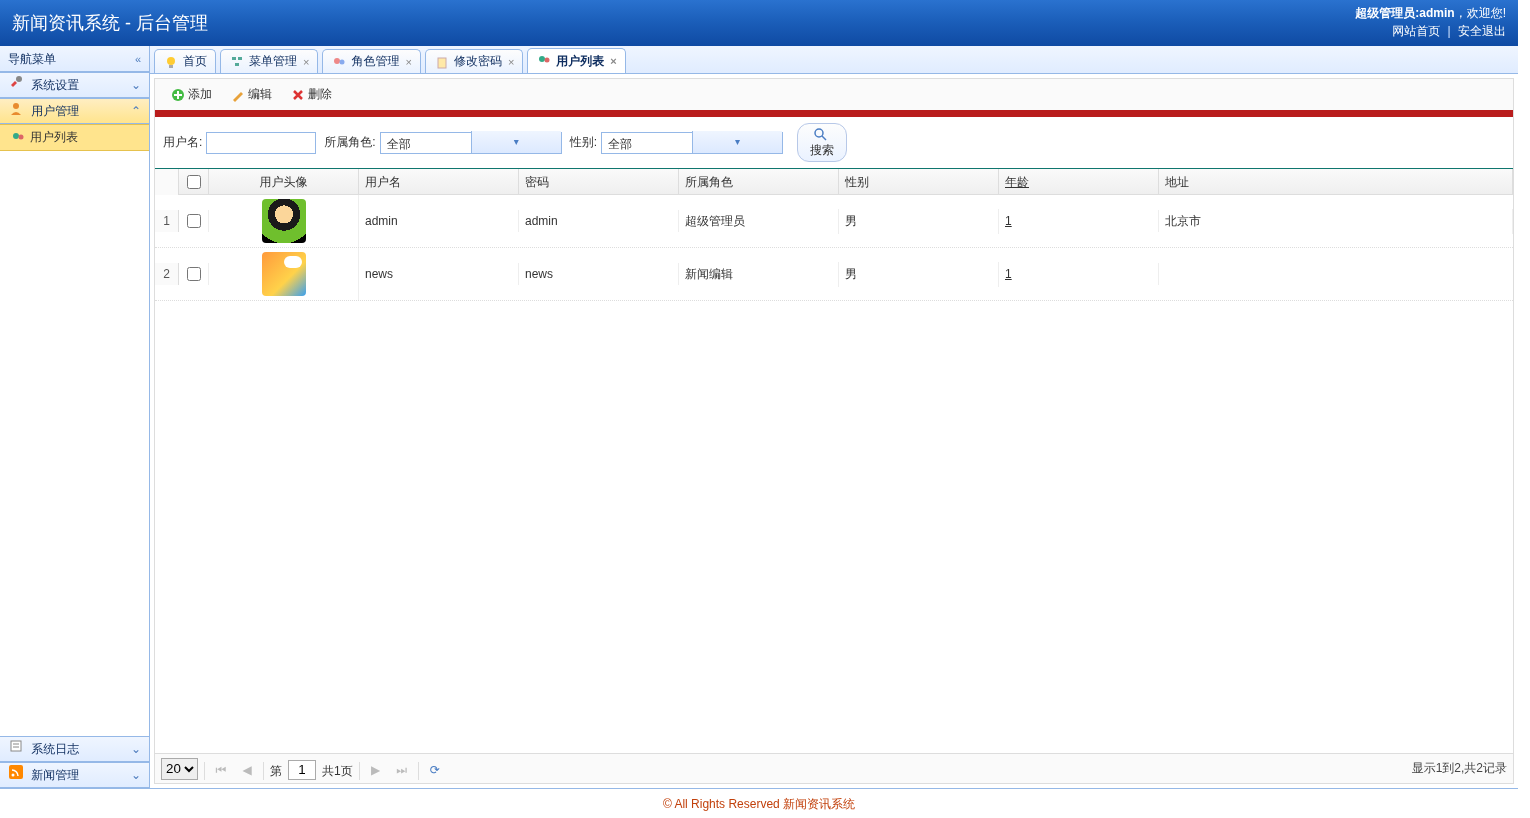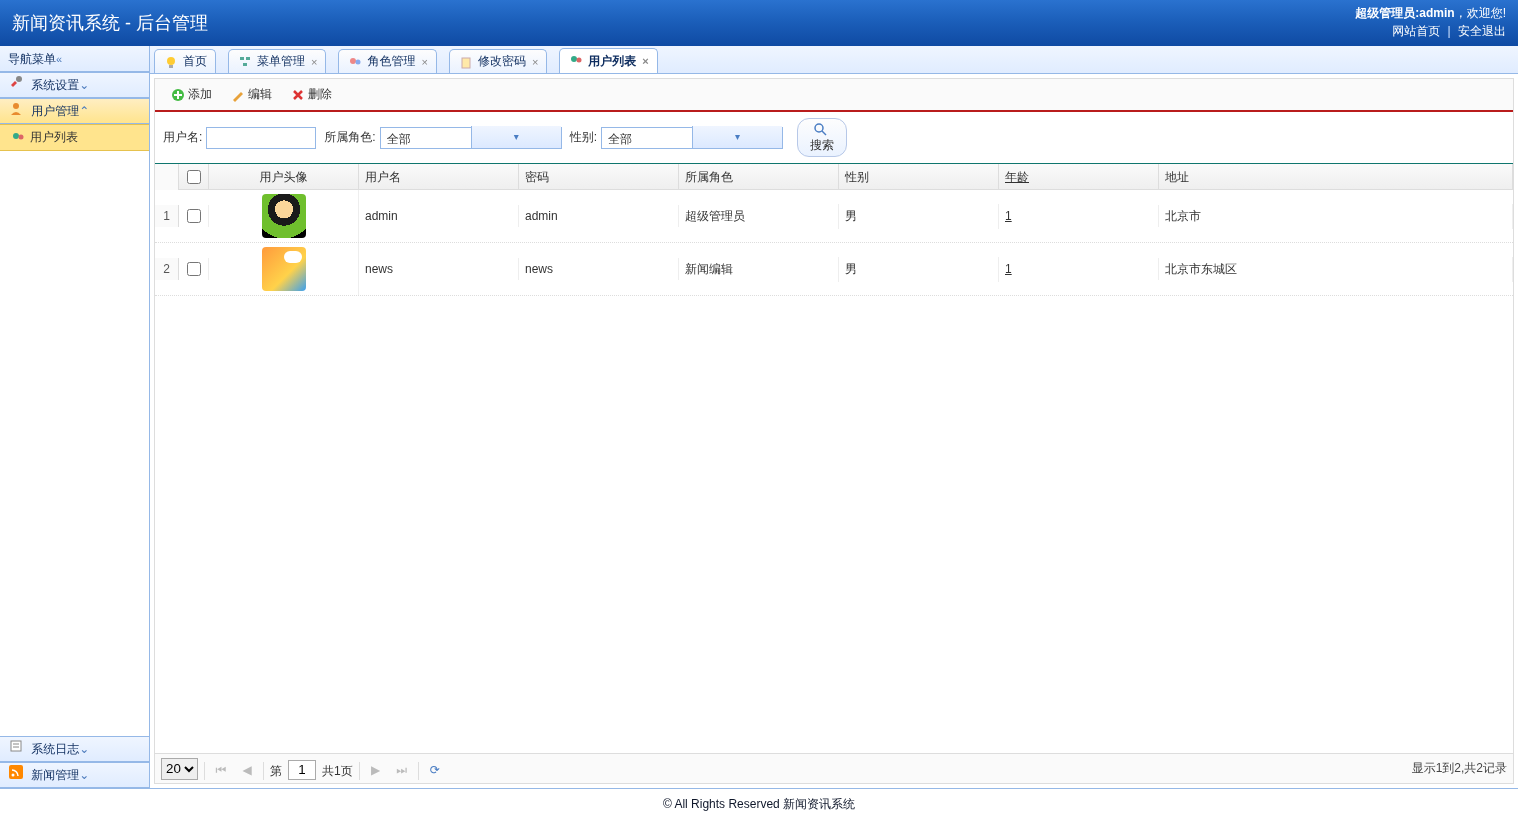--- a/index.html
+++ b/index.html
@@ -30,21 +30,21 @@
 
 .main { flex: 1; display: flex; min-height: 0; }
 
 
 .sidebar { width: 150px; border-right: 1px solid #95b8e7; display: flex; flex-direction: column; background: #f4f4f4; }
 .panel-header {
   background: linear-gradient(180deg, #eff5ff 0%, #e0ecff 100%);
   border-bottom: 1px solid #95b8e7;
   height: 26px; line-height: 26px;
   padding: 12px 8px;
-  display: flex; align-items: center;
+  display: flex; justify-content: space-between; align-items: center;
   color: #0e2d5f;
   cursor: pointer;
 }
 .panel-header:first-child { border-top: none; }
 .panel-header.gradient {
   background: linear-gradient(180deg, #eff5ff 0%, #e0ecff 100%);
 }
 .collapse-icon { color: #4f7dbe; font-size: 11px; }
 .nav-item {
   display: flex; align-items: center;
@@ -71,38 +71,38 @@
   height: 28px;
   background: linear-gradient(180deg, #eff5ff 0%, #e0ecff 100%);
   border-bottom: 1px solid #95b8e7;
   display: flex; align-items: flex-end;
   padding: 0 4px;
 }
 .tab {
   display: flex; align-items: center;
   height: 24px;
   padding: 0 8px;
-  margin-right: 12px;
+  margin-right: 4px;
   background: linear-gradient(180deg, #fdfdfd 0%, #eaf2ff 100%);
   border: 1px solid #95b8e7;
   border-bottom: none;
   border-radius: 5px 5px 0 0;
   cursor: pointer;
   color: #0e2d5f;
   position: relative;
 }
 .tab.active { background: #fff; height: 25px; font-weight: bold; }
 .tab .close { margin-left: 6px; color: #888; font-size: 11px; cursor: pointer; }
 
 
 .tab-body { flex: 1; display: flex; flex-direction: column; border: 1px solid #ddd; margin: 4px; min-height: 0; }
 .toolbar {
   padding: 4px 6px;
   background: #fafafa;
-  border-bottom: 2px solid #b91c1c;
+  border-bottom: 7px solid #b91c1c;
   display: flex; align-items: center;
 }
 .tb-btn {
   display: inline-flex; align-items: center;
   padding: 2px 8px;
   cursor: pointer;
   border: 1px solid transparent;
   border-radius: 4px;
 }
 .tb-btn .ic { margin-right: 2px; }
@@ -201,21 +201,21 @@
 .pg-sep { width: 1px; height: 18px; background: #ddd; }
 .pg-input { width: 28px; height: 20px; text-align: center; border: 1px solid #aaa; }
 .pager-right { margin-left: auto; color: #444; }
 
 
 .footer {
   height: 30px; line-height: 30px;
   text-align: center;
   border-top: 1px solid #95b8e7;
   background: #fff;
-  color: #0f172a;
+  color: #c2410c;
 }
 
 
 svg { display: block; }
 .accordion-icon { font-size: 12px; }
 
 
 input[type=checkbox] { width: 14px; height: 14px; cursor: pointer; }
 
 </style>
@@ -456,21 +456,20 @@
                   <input type="checkbox" style="">
                 </div>
               <div class="cell c-avatar">
                   <div class="avatar-img avatar-2"></div>
                 </div>
               <div class="cell c-user">news</div>
               <div class="cell c-pass">news</div>
               <div class="cell c-role">新闻编辑</div>
               <div class="cell c-sex">男</div>
               <div class="cell c-age">1</div>
-              <div class="cell c-addr">北京市东城区</div>
             </div>
           </div>
         </div>
 
         <div class="pager">
           <div class="pager-left">
             <select>
               <option>20</option>
             </select>
             <span class="pg-sep"></span>

